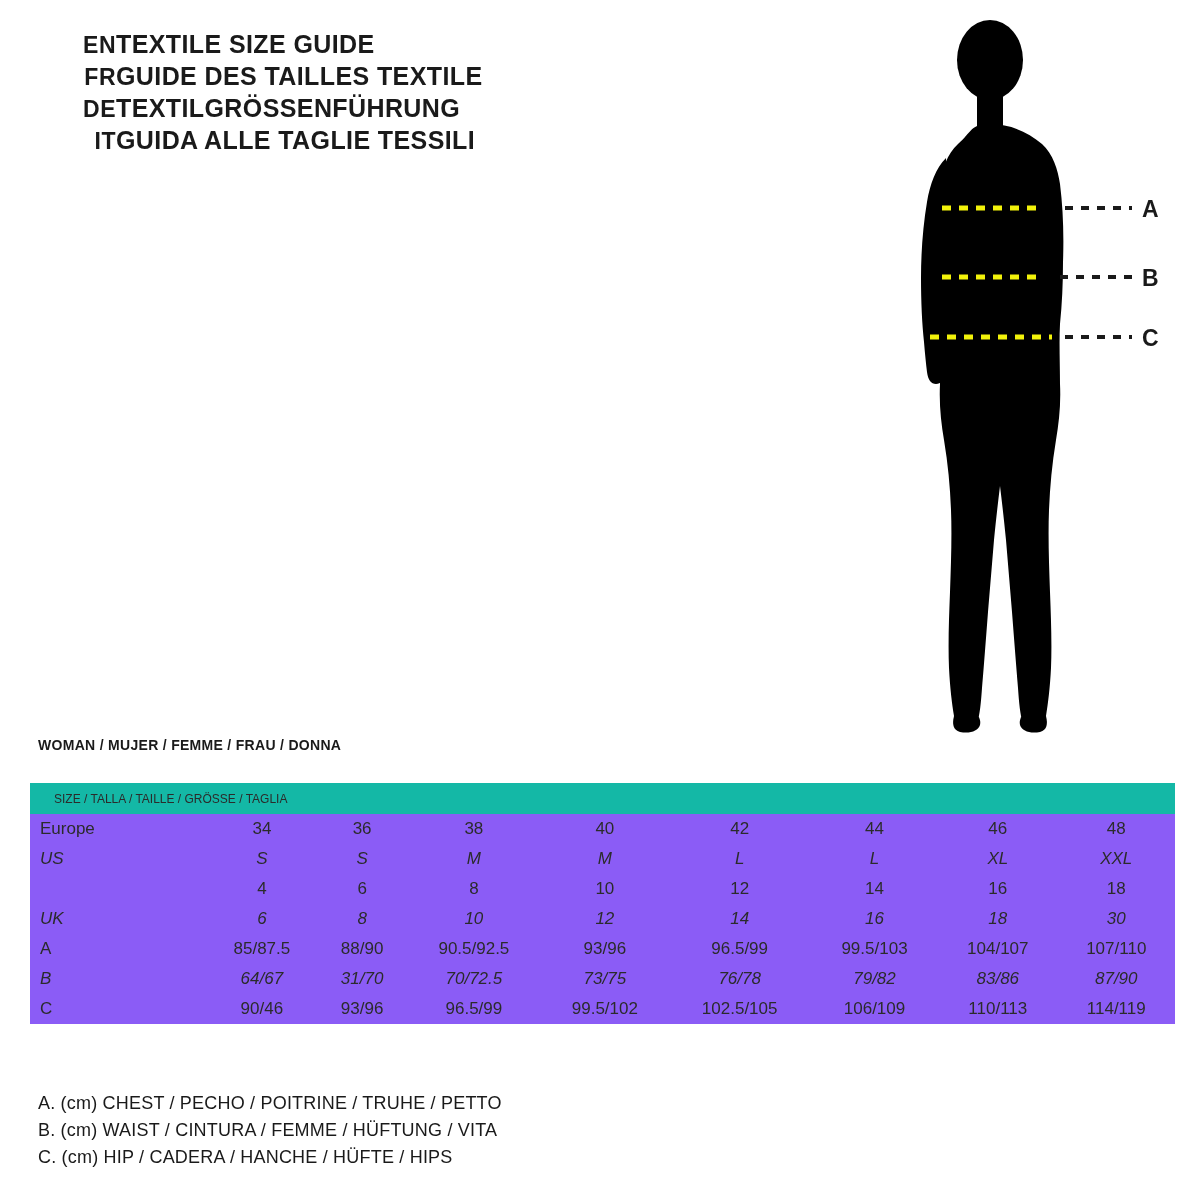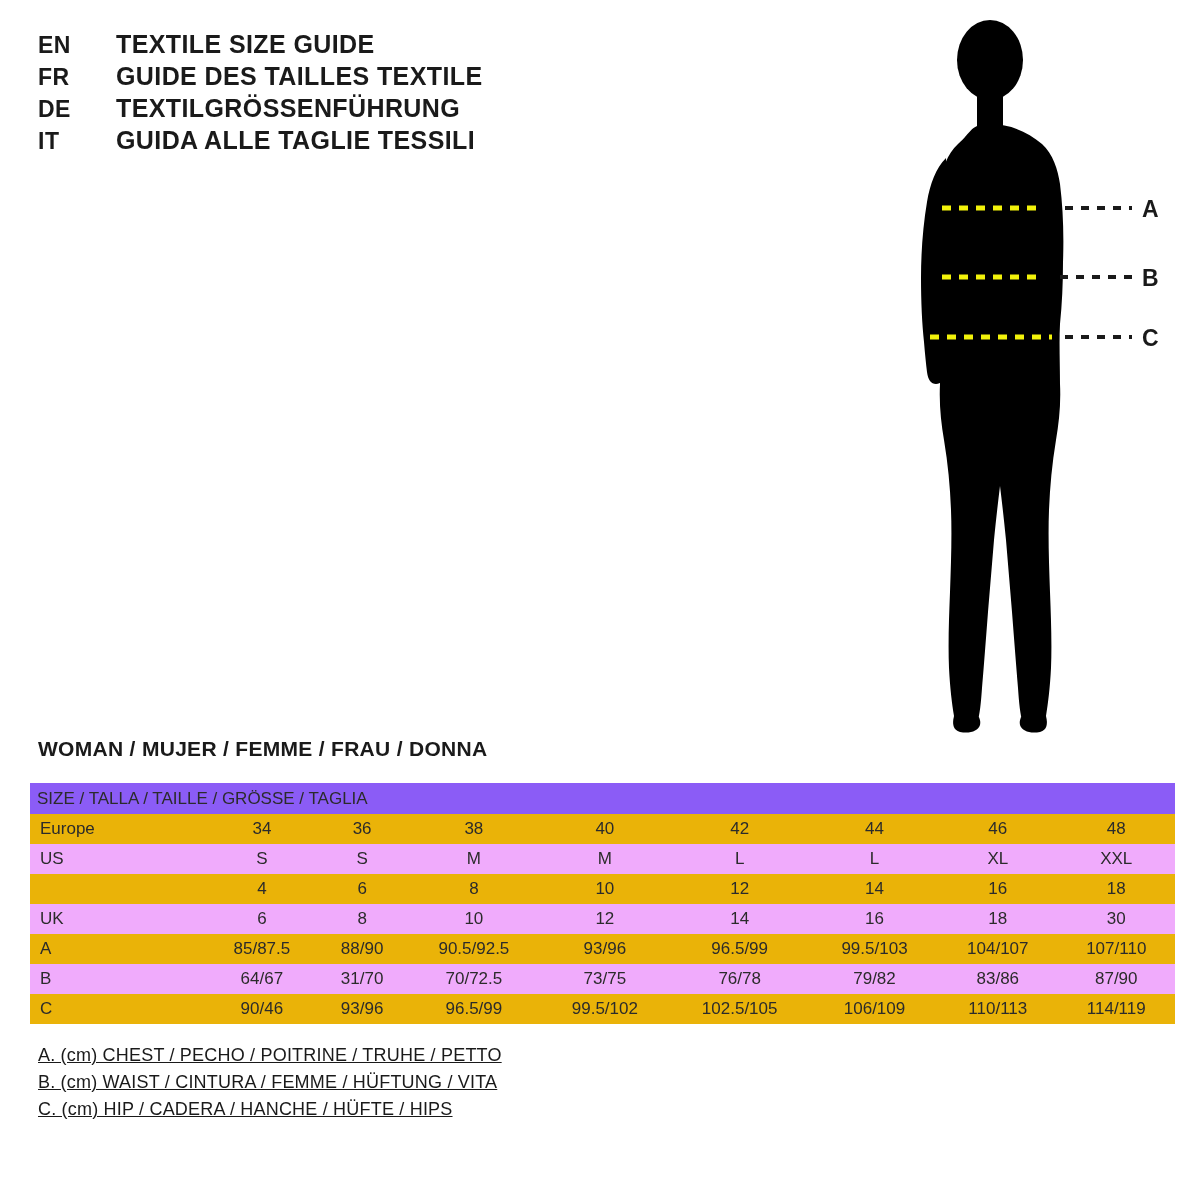--- a/index.html
+++ b/index.html
@@ -15,20 +15,21 @@
     position: relative;
     overflow: hidden;
   }
 
   
   .title-block {
     position: absolute;
     left: 38px;
     top: 30px;
     width: 640px;
+    text-align: right;
   }
   .title-row {
     display: flex;
     align-items: baseline;
     height: 32px;
   }
   .title-lang {
     width: 78px;
     flex: 0 0 78px;
     font-size: 23px;
@@ -54,21 +55,21 @@
   }
   .figure-wrap svg {
     display: block;
   }
 
   
   .section-caption {
     position: absolute;
     left: 38px;
     top: 737px;
-    font-size: 21px;
+    font-size: 14px;
     font-weight: bold;
     letter-spacing: 0.3px;
     color: #1a1a1a;
   }
 
   
   .table-wrap {
     position: absolute;
     left: 30px;
     top: 783px;
@@ -86,37 +87,36 @@
     text-align: center;
     vertical-align: middle;
     white-space: nowrap;
   }
   table.size-table td.label {
     text-align: left;
     padding-left: 10px;
     width: 160px;
   }
   tr.head-row td {
-    background: #8b5cf6;
+    background: #14b8a6;
     font-weight: normal;
     text-align: left;
-    padding-left: 7px;
-    font-size: 17px;
+    padding-left: 24px;
+    font-size: 12px;
     height: 31px;
   }
-  tr.r-light td { background: #eab308; }
-  tr.r-dark  td { background: #f0abfc; }
+  tr.r-light td { background: #8b5cf6; }
+  tr.r-dark  td { background: #8b5cf6; font-style: italic; }
 
   
   .footnotes {
     position: absolute;
     left: 38px;
-    top: 1042px;
+    top: 1090px;
     width: 900px;
-    text-decoration: underline;
   }
   .footnote {
     font-size: 18px;
     letter-spacing: 0.2px;
     line-height: 27px;
     color: #1a1a1a;
     white-space: nowrap;
   }
 
   

